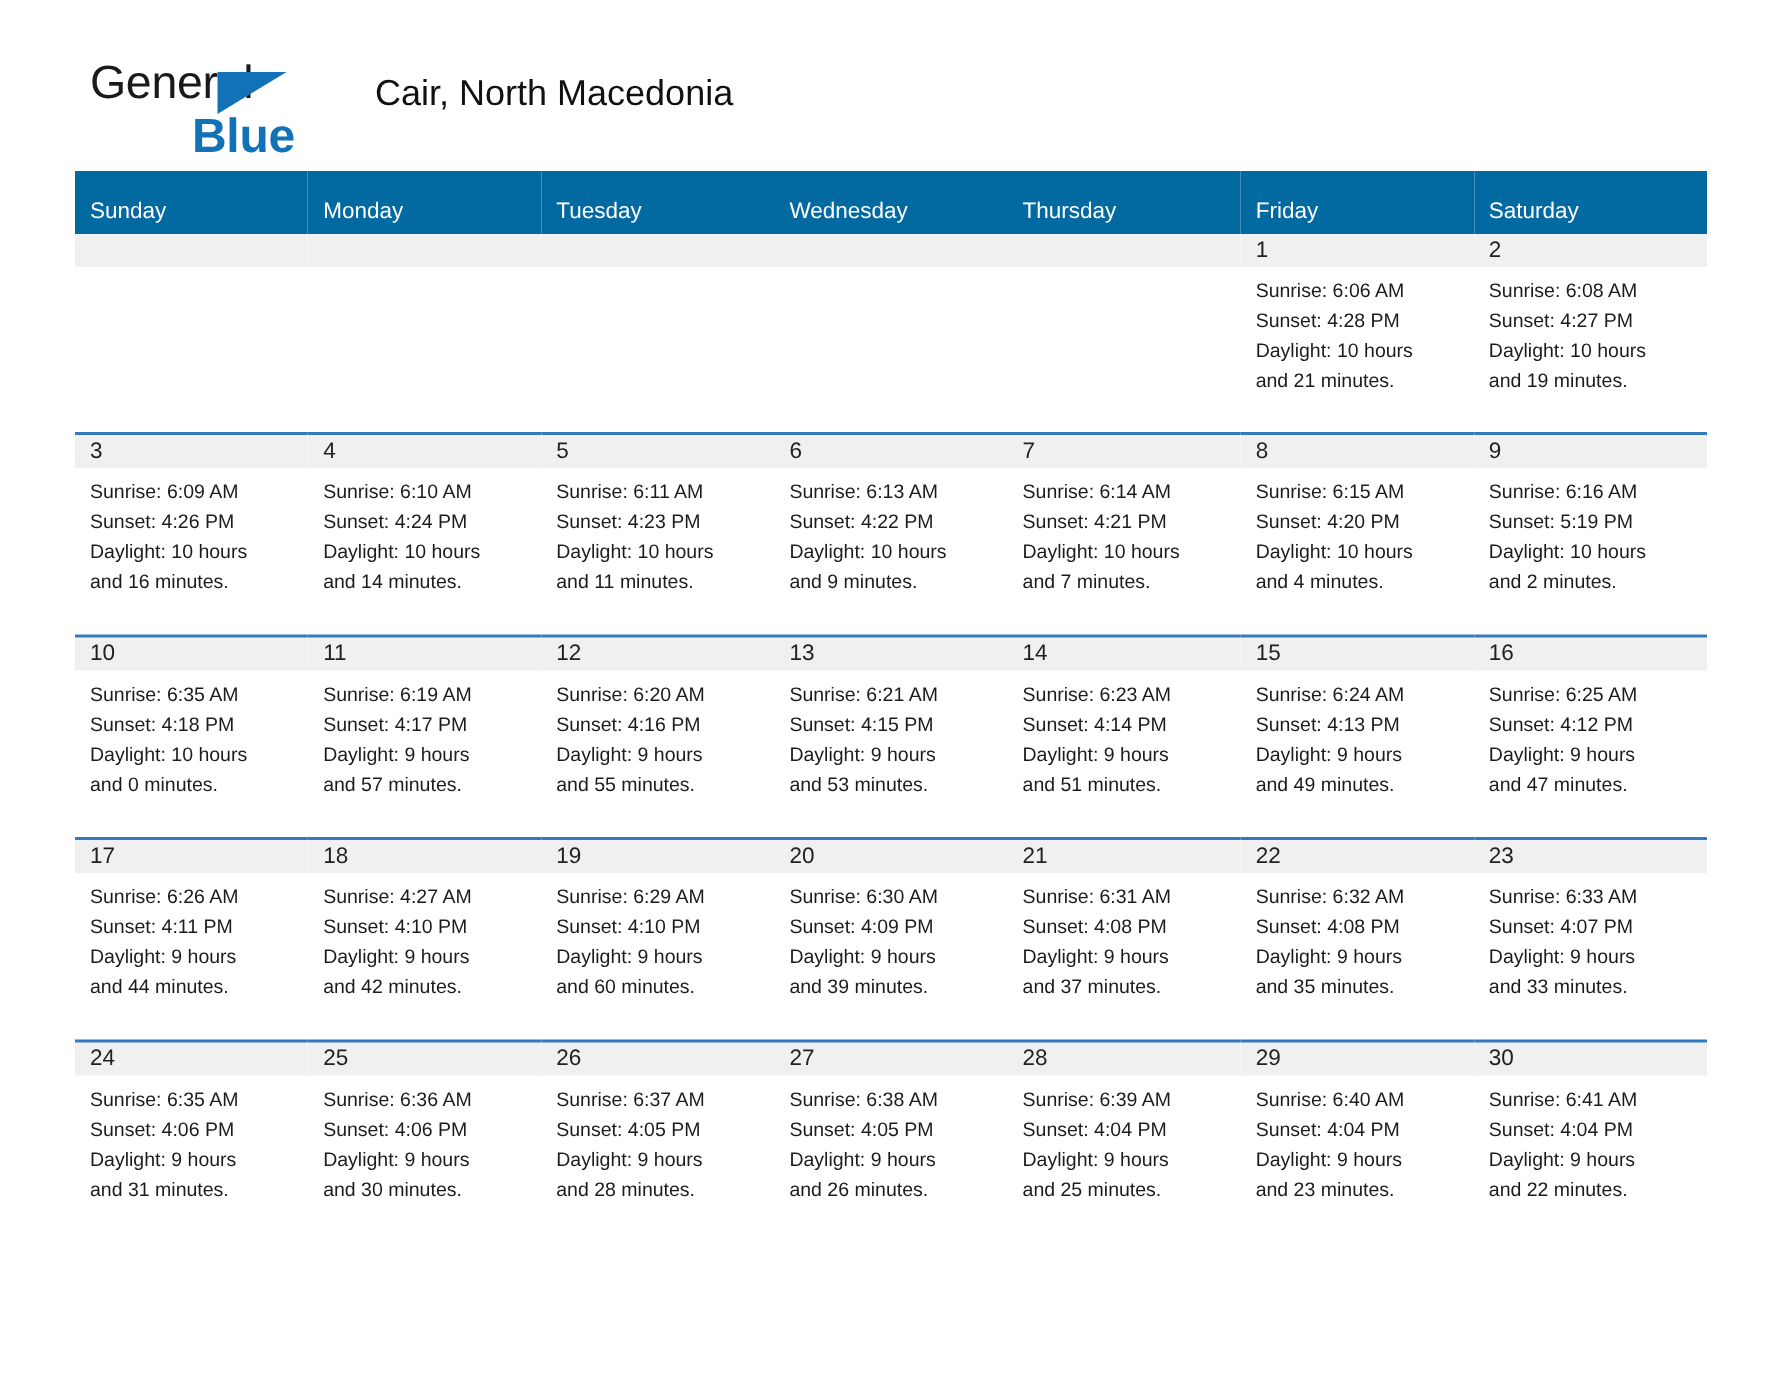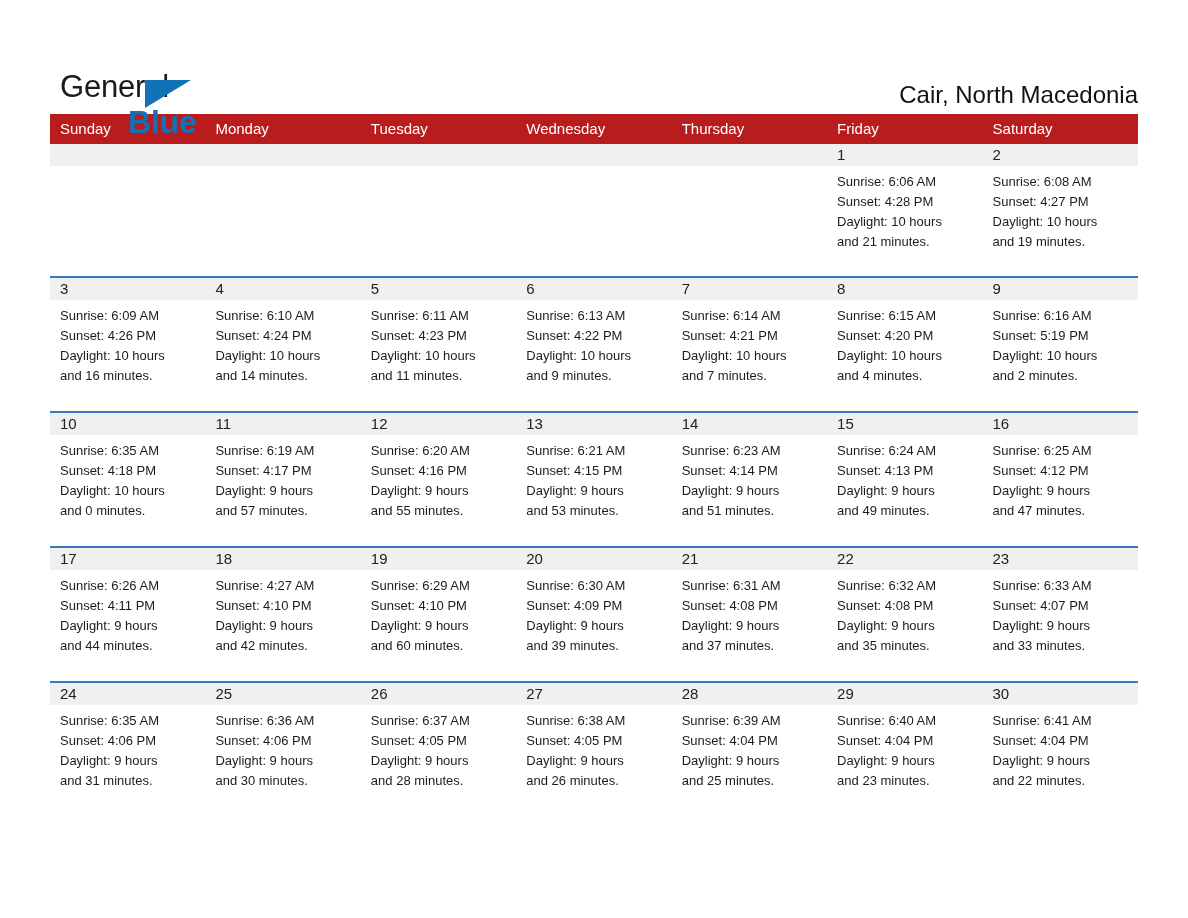--- a/index.html
+++ b/index.html
@@ -19,22 +19,21 @@
     width: 1188px;
     height: 918px;
     box-sizing: border-box;
     padding: 0 50px;
   }
 
   
   .header {
     display: flex;
     align-items: flex-start;
-    justify-content: space-between;
-    padding-top: 70px;
+    padding-top: 38px;
     height: 104px;
     box-sizing: border-box;
   }
   .logo {
     position: relative;
     width: 200px;
     height: 72px;
     padding-left: 10px;
     box-sizing: border-box;
   }
@@ -94,28 +93,28 @@
     margin-top: 10px;
     border-collapse: collapse;
     table-layout: fixed;
   }
   .calendar th, .calendar td {
     padding: 0;
     margin: 0;
     vertical-align: top;
   }
   .dow-row th {
-    background: #b91c1c;
+    background: #0369a1;
     color: #ffffff;
     font-weight: 400;
     font-size: 15px;
     line-height: 18px;
     text-align: left;
     height: 30px;
-    padding: 6px 0 6px 10px;
+    padding: 18px 0 6px 10px;
     box-sizing: border-box;
   }
   .week-row td {
     border-top: 2px solid #3279bd;
     height: 135px;
     box-sizing: border-box;
     background: #ffffff;
   }
   .week-row.first td {
     border-top: none;

